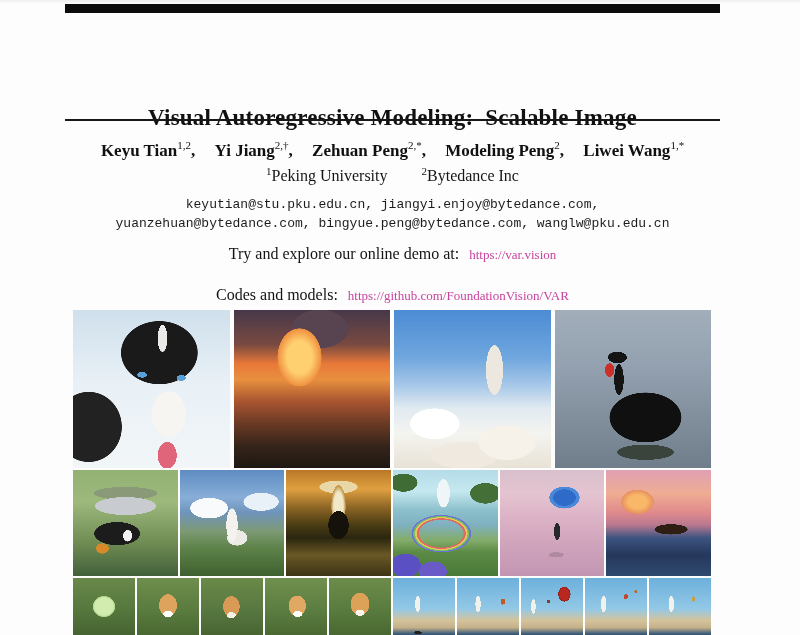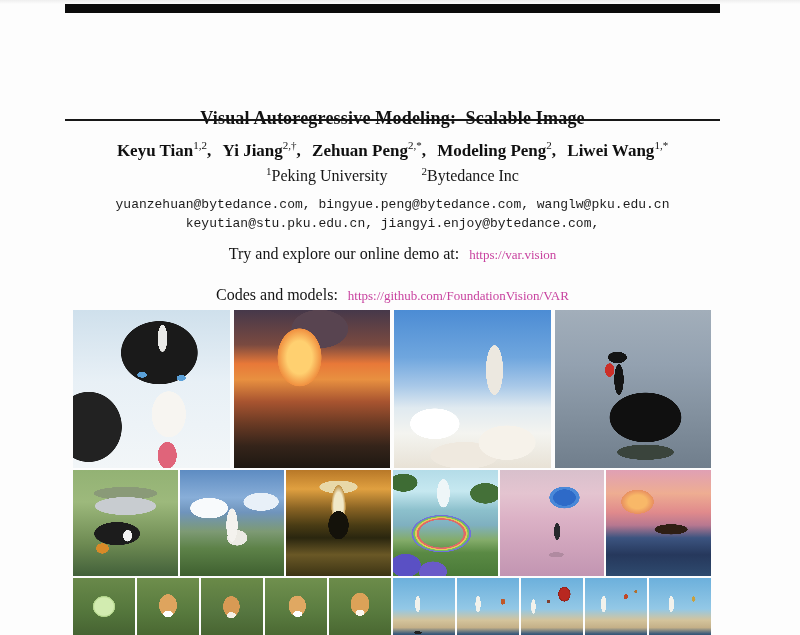--- a/index.html
+++ b/index.html
@@ -2,25 +2,25 @@
 <html><head>
 <meta charset="utf-8">
 <style>
   html,body{margin:0;padding:0;}
   body{width:800px;height:635px;overflow:hidden;background:#fdfdfd;
        font-family:"Liberation Serif","DejaVu Serif",serif;color:#161616;}
   .page{position:relative;width:800px;height:635px;
         background:linear-gradient(180deg,#efefef 0,#fdfdfd 4px);}
   .centered{position:absolute;left:65px;width:655px;text-align:center;}
   .top-bar{position:absolute;left:65px;top:4px;width:655px;height:9px;background:#0c0c0c;}
-  .title{top:38px;font-size:18px;font-weight:bold;line-height:32px;letter-spacing:.2px;
+  .title{top:38px;font-size:23px;font-weight:bold;line-height:32px;letter-spacing:.2px;
          color:#101010;white-space:pre-wrap;}
   .rule{position:absolute;left:65px;top:119px;width:655px;height:2px;background:#181818;}
   .authors{top:141px;font-size:17px;font-weight:bold;color:#101010;}
-  .author + .author{margin-left:7px;}
+  .author + .author{margin-left:15px;}
   sup{font-size:11px;font-weight:normal;line-height:0;}
   .affils{top:167px;font-size:16px;}
   .affil + .affil{margin-left:30px;}
   .emails{top:195px;font-family:"Liberation Mono","DejaVu Sans Mono",monospace;
           font-size:13px;line-height:19px;color:#1c1c1c;}
   .link-line{font-size:16px;color:#141414;}
   .link-line.demo{top:245px;}
   .link-line.code{top:286px;}
   .url{font-family:Liberation Serif, serif;font-size:13px;margin-left:10px;}
   .gallery{position:absolute;left:73px;top:310px;width:638px;}
@@ -50,22 +50,22 @@
     <span class="author"><span>Modeling Peng</span><sup>2</sup><span>,</span></span>
     <span class="author"><span>Liwei Wang</span><sup>1,*</sup><span></span></span>
   </div>
 
   <div class="affils centered">
     <span class="affil"><sup>1</sup><span>Peking University</span></span>
     <span class="affil"><sup>2</sup><span>Bytedance Inc</span></span>
   </div>
 
   <div class="emails centered">
+    <div>keyutian@stu.pku.edu.cn, jiangyi.enjoy@bytedance.com,</div>
     <div>yuanzehuan@bytedance.com, bingyue.peng@bytedance.com, wanglw@pku.edu.cn</div>
-    <div>keyutian@stu.pku.edu.cn, jiangyi.enjoy@bytedance.com,</div>
   </div>
 
   <div class="link-line demo centered">
     <span class="label">Try and explore our online demo at:</span><span class="url" style="color:#c8429f">https://var.vision</span>
   </div>
 
   <div class="link-line code centered">
     <span class="label">Codes and models:</span><span class="url" style="color:#c8429f">https://github.com/FoundationVision/VAR</span>
   </div>
 

